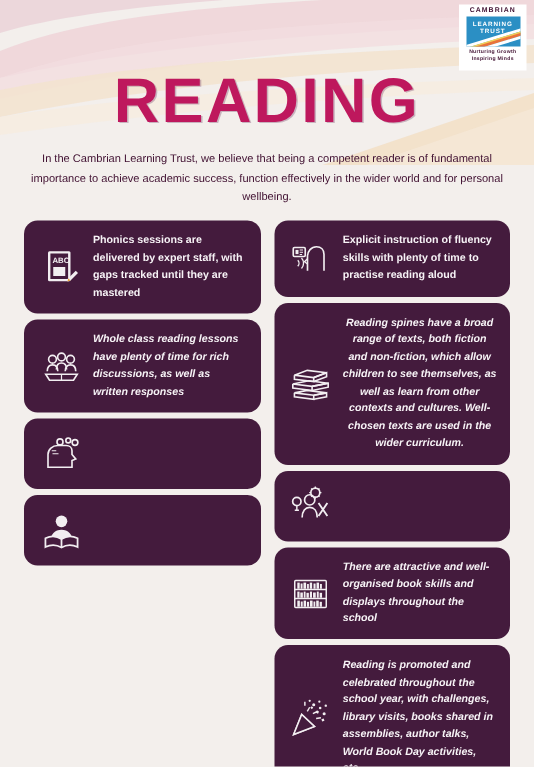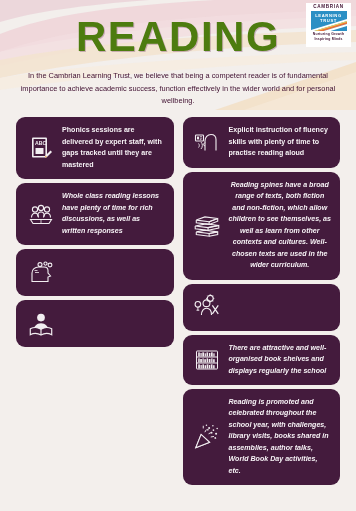--- a/index.html
+++ b/index.html
@@ -32,23 +32,24 @@
     z-index: 2;
     padding: 0;
   }
 
   .poster-title {
     text-align: center;
     font-size: 42px;
     line-height: 1;
     letter-spacing: 1.5px;
     font-weight: 700;
-    color: #4d7c0f;
+    color: #be185d;
     padding-top: 16px;
     text-shadow: 1px 1px 0 rgba(120,70,105,0.35);
+    margin-top: 30px;
   }
 
   .intro {
     margin: 12px 20px 0 20px;
     text-align: center;
     font-size: 7.4px;
     line-height: 1.72;
     font-weight: 400;
     color: #3f0f30;
   }
@@ -326,21 +327,21 @@
             <rect x="7.5" y="19" width="1.3" height="3.5"></rect>
             <rect x="9.4" y="18.4" width="1.6" height="4.1"></rect>
             <rect x="11.6" y="19.2" width="1.4" height="3.3"></rect>
             <rect x="13.6" y="18.4" width="1.8" height="4.1"></rect>
             <rect x="16" y="19" width="1.2" height="3.5"></rect>
             <rect x="17.8" y="18.4" width="1.7" height="4.1"></rect>
             <rect x="20.1" y="19.2" width="1.5" height="3.3"></rect>
           </g>
         </svg>
       </span>
-      <span class="card-text">There are attractive and well-organised book shelves and displays regularly the school</span>
+      <span class="card-text">There are attractive and well-organised book skills and displays throughout the school</span>
     </div>
 
     <div class="card gap-a">
       <span class="card-icon">
         <svg width="30" height="30" viewBox="0 0 28 28" fill="none" stroke="#f2eef1" stroke-width="1">
           <path d="M3.5 24 L8.5 11.5 L16.5 19 Z" fill="#f2eef1" stroke="#f2eef1" stroke-width="0.8"></path>
           <path d="M3.5 24 L8.5 11.5 L16.5 19 Z" fill="#441b3d" stroke="#f2eef1" stroke-width="1"></path>
           <g stroke-width="0.9">
             <path d="M12 9.5 L13.5 7"></path>
             <path d="M15.5 11 L18.5 9.5"></path>

